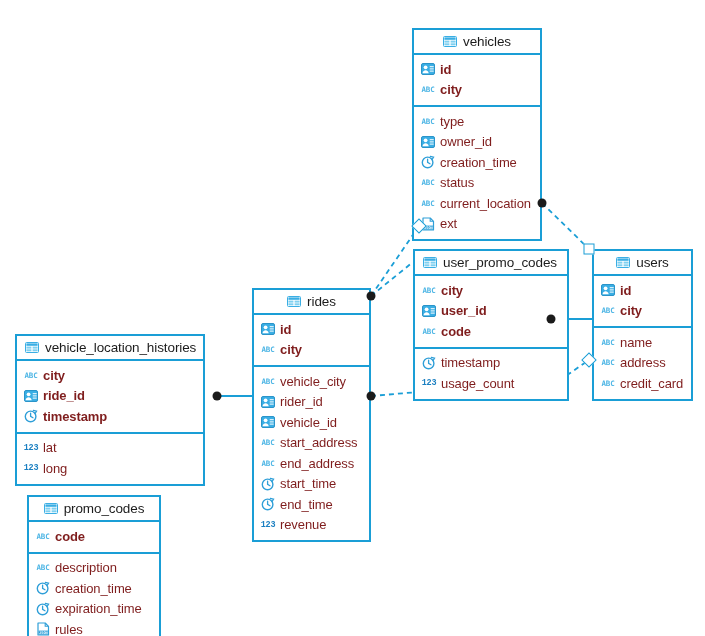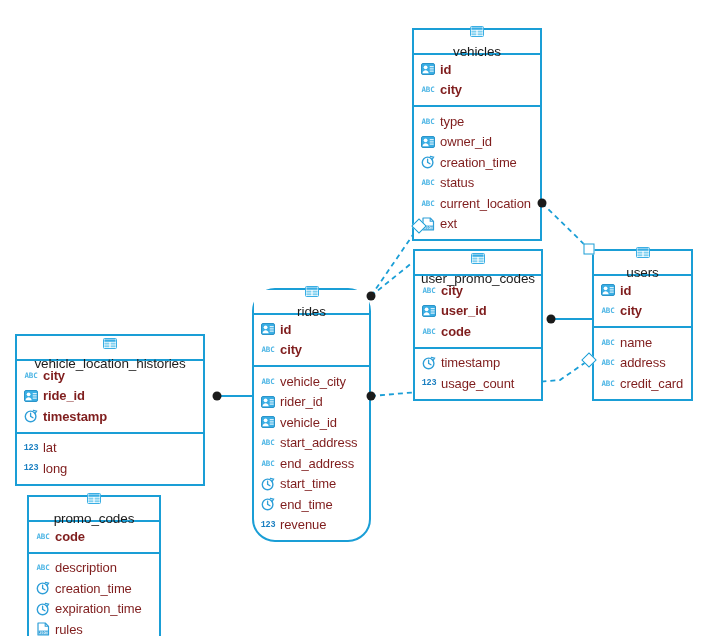--- a/index.html
+++ b/index.html
@@ -40,21 +40,20 @@
 
   .entity-header {
     box-sizing: border-box;
     height: 25px;
     display: flex;
     align-items: center;
     gap: 6px;
     padding: 0 8px;
     border-bottom: 2px solid #1a9ed6;
     background: #ffffff;
-    flex-direction: column;
   }
   .entity-header.centered {
     justify-content: center;
   }
   .entity-title {
     font-size: 13.5px;
     color: #1c1c1c;
     letter-spacing: -0.1px;
     white-space: nowrap;
   }
@@ -237,21 +236,21 @@
                 <path d="M1 1 h7.2 l3.3 3.3 V13 H1 Z" fill="#ffffff" stroke="#2f9fd8" stroke-width="1.2" stroke-linejoin="round"></path>
                 <path d="M8.2 1 V4.3 H11.5" fill="none" stroke="#2f9fd8" stroke-width="1.1"></path>
                 <rect x="1.6" y="8.6" width="9.6" height="4" fill="#2f9fd8"></rect>
                 <text x="6.4" y="11.9" font-size="3.6" fill="#ffffff" text-anchor="middle" font-family="DejaVu Sans Mono, monospace" font-weight="bold">JSON</text>
               </svg>
             </span>
             <span class="field-label">ext</span>
           </div>
         </div>
       </div>
-      <div class="entity" style="left: 413px; top: 249px; width: 130px;">
+      <div class="entity" style="left: 413px; top: 249px; width: 156px;">
         <div class="entity-header">
           <span class="ficon">
             <svg width="14" height="11" viewBox="0 0 14 11">
               <rect x="0.5" y="0.5" width="13" height="10" rx="1" fill="#ffffff" stroke="#3aaee4" stroke-width="1"></rect>
               <rect x="1.4" y="1.4" width="11.2" height="2.4" fill="#3aaee4"></rect>
               <rect x="1.4" y="4.6" width="5.0" height="2.0" fill="#7fd0f0"></rect>
               <rect x="7.6" y="4.6" width="5.0" height="2.0" fill="#7fd0f0"></rect>
               <rect x="1.4" y="7.3" width="5.0" height="2.0" fill="#7fd0f0"></rect>
               <rect x="7.6" y="7.3" width="5.0" height="2.0" fill="#7fd0f0"></rect>
             </svg>
@@ -353,21 +352,21 @@
             <span class="field-label">address</span>
           </div>
           <div class="field-row">
             <span class="ficon">
               <span class="icon-abc">ABC</span>
             </span>
             <span class="field-label">credit_card</span>
           </div>
         </div>
       </div>
-      <div class="entity" style="left: 252px; top: 288px; width: 119px; border-radius: 23px;">
+      <div class="entity" style="left: 252px; top: 288px; width: 119px;">
         <div class="entity-header centered">
           <span class="ficon">
             <svg width="14" height="11" viewBox="0 0 14 11">
               <rect x="0.5" y="0.5" width="13" height="10" rx="1" fill="#ffffff" stroke="#3aaee4" stroke-width="1"></rect>
               <rect x="1.4" y="1.4" width="11.2" height="2.4" fill="#3aaee4"></rect>
               <rect x="1.4" y="4.6" width="5.0" height="2.0" fill="#7fd0f0"></rect>
               <rect x="7.6" y="4.6" width="5.0" height="2.0" fill="#7fd0f0"></rect>
               <rect x="1.4" y="7.3" width="5.0" height="2.0" fill="#7fd0f0"></rect>
               <rect x="7.6" y="7.3" width="5.0" height="2.0" fill="#7fd0f0"></rect>
             </svg>

